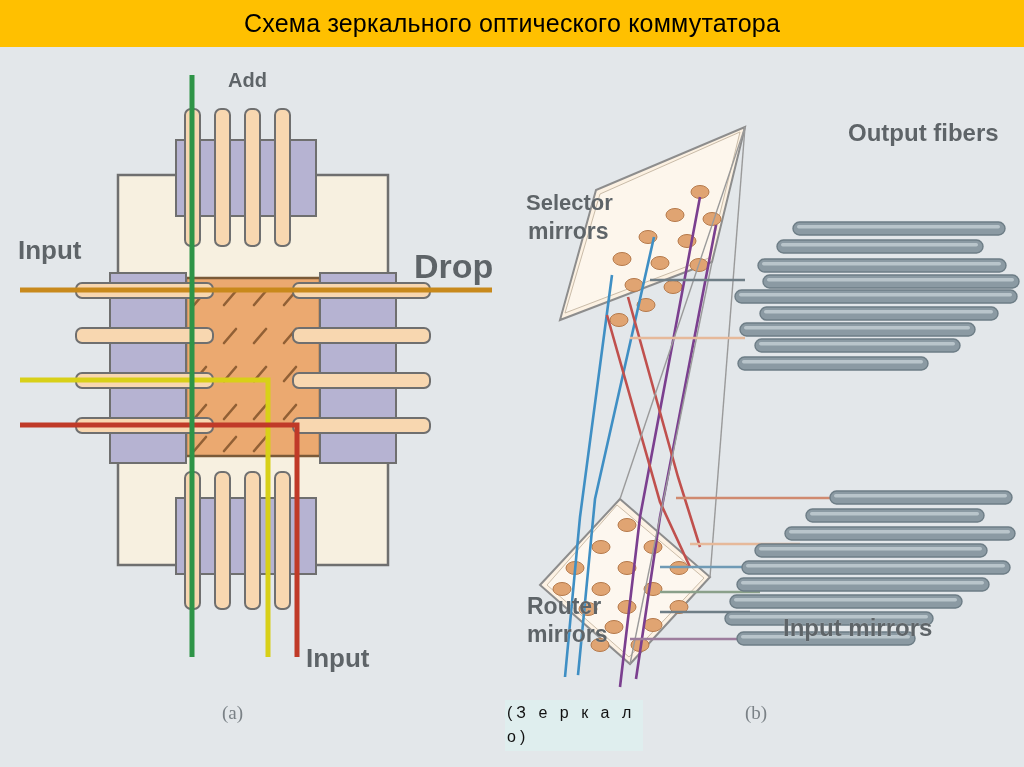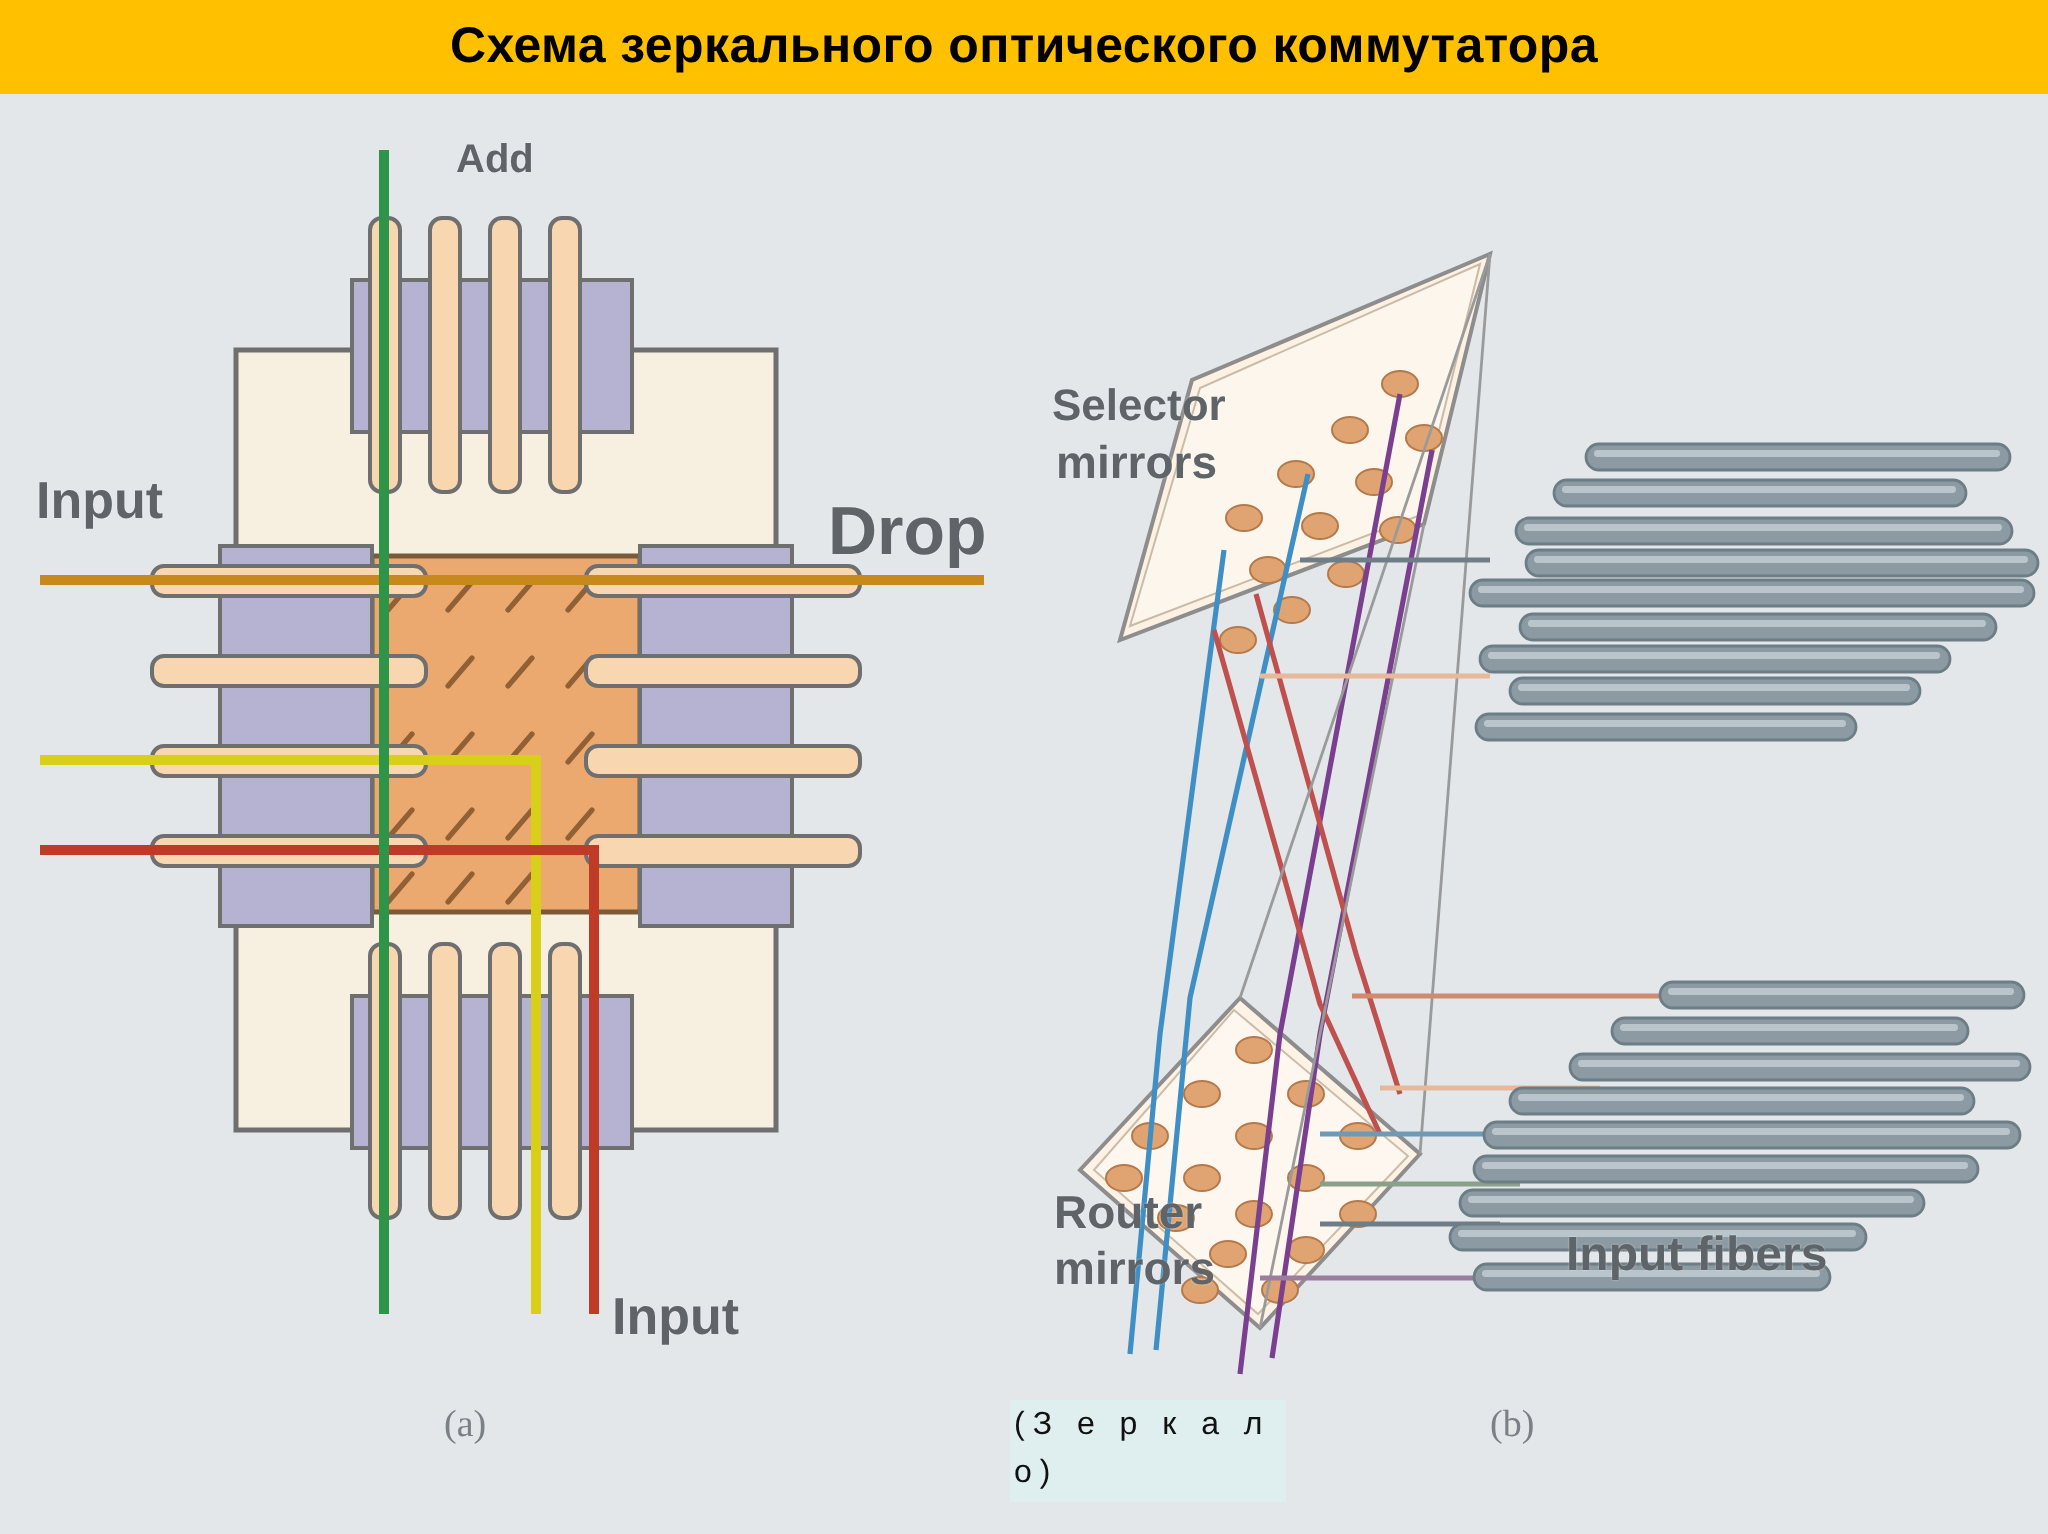--- a/index.html
+++ b/index.html
@@ -12,21 +12,21 @@
     position:relative;
   }
   
   #title-bar{
     position:absolute;left:0;top:0;width:1024px;height:47px;
     background:#ffc000;
   }
   #title-text{
     position:absolute;left:0;top:0;width:1024px;height:47px;
     display:flex;align-items:center;justify-content:center;
-    font-size:25px;font-weight:bold;color:#000000;
+    font-size:25px;font-weight:normal;color:#000000;
     letter-spacing:0.2px;
     font-family:"Liberation Sans", sans-serif;
     white-space:nowrap;
     border-radius:15px;
   }
   #stage{
     position:absolute;left:0;top:47px;width:1024px;height:720px;
     background:#e3e7ea;
   }
   svg.fig{position:absolute;left:0;top:0;overflow:visible;}
@@ -282,23 +282,24 @@
       <g>
         <rect x="737" y="585" width="178" height="13" rx="6.5" fill="#8b9aa3" stroke="#6d7d86" stroke-width="1.4"></rect>
         <rect x="741" y="588" width="169" height="3.5" rx="1.7" fill="#b9c5cb"></rect>
       </g>
     </g>
   </svg>
 
   <div class="lbl" style="left:526px;top:143px;font-size:22px;">Selector</div>
   <div class="lbl" style="left:528px;top:171px;font-size:23px;">mirrors</div>
 
+  <div class="lbl" style="left:848px;top:72px;font-size:24px;">Output fibers</div>
 
   <div class="lbl" style="left:527px;top:546px;font-size:23px;">Router</div>
   <div class="lbl" style="left:527px;top:574px;font-size:23px;">mirrors</div>
 
-  <div class="lbl" style="left:783px;top:567px;font-size:24px;">Input fibers</div>
+  <div class="lbl" style="left:783px;top:567px;font-size:24px;">Input mirrors</div>
 
   <div class="caption" style="left:745px;top:655px;">(b)</div>
 
   <div id="mirror-note">(З е р к а л о)</div>
 
 </div>
 
 </body></html>

